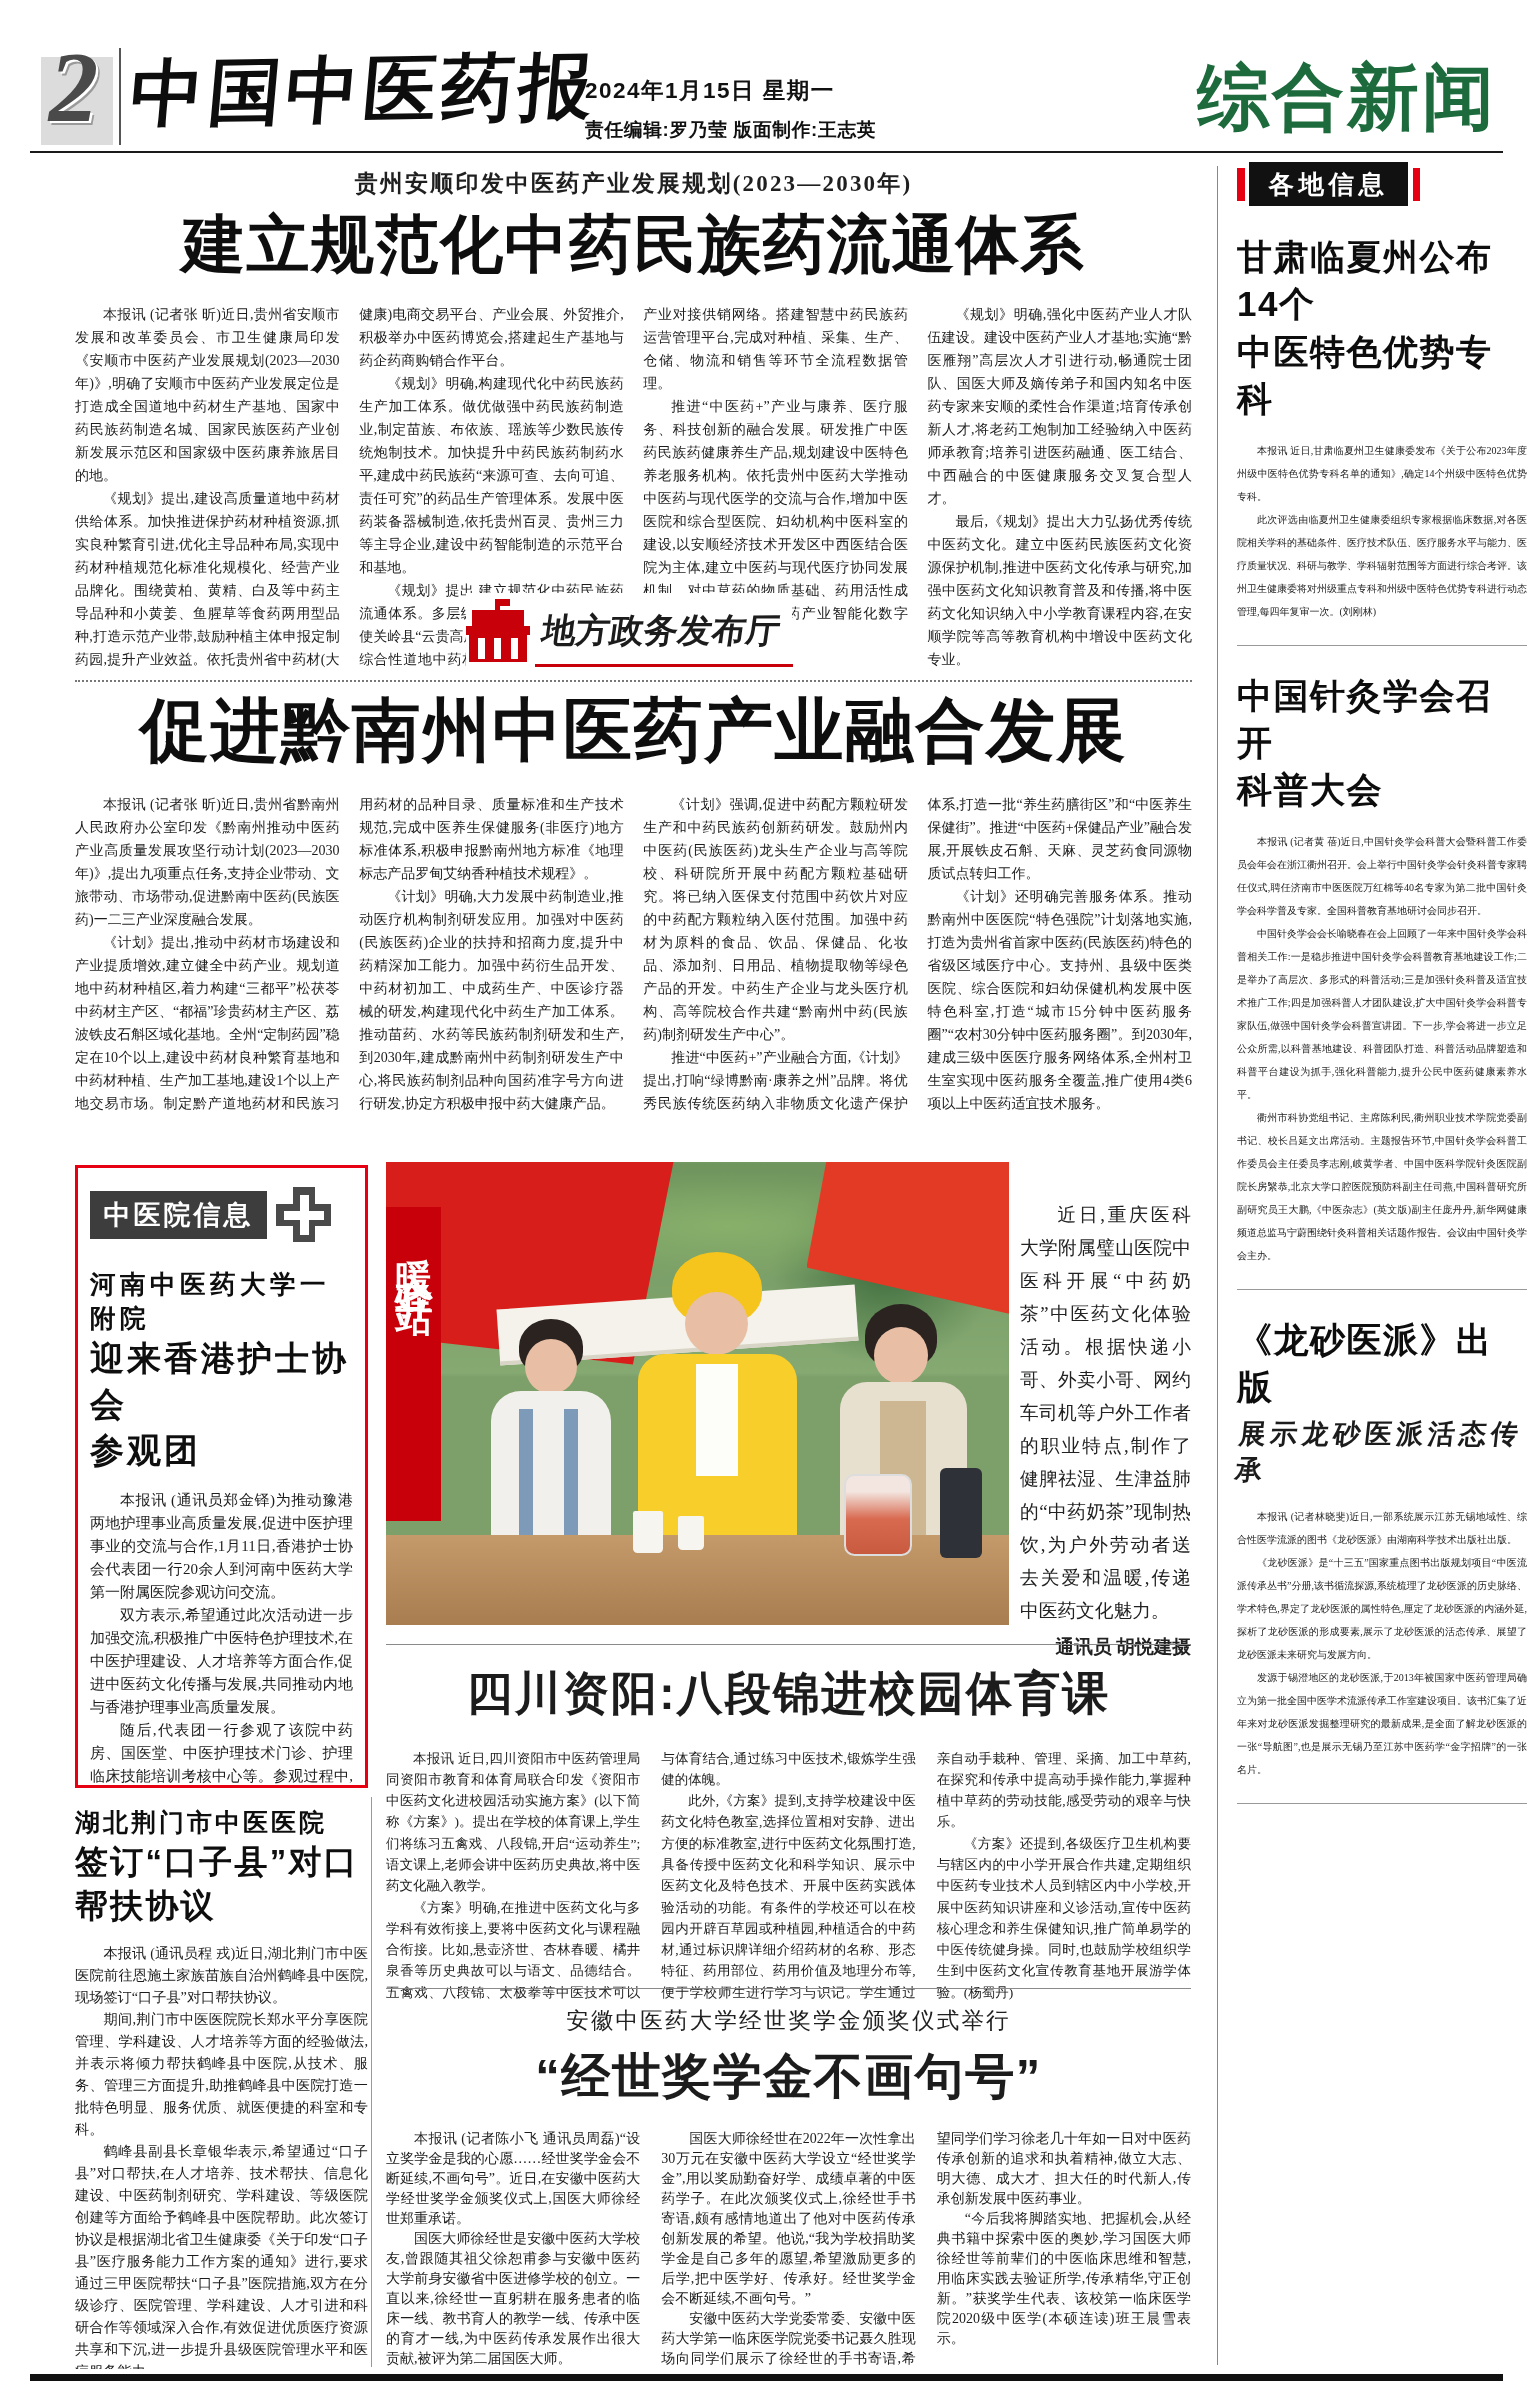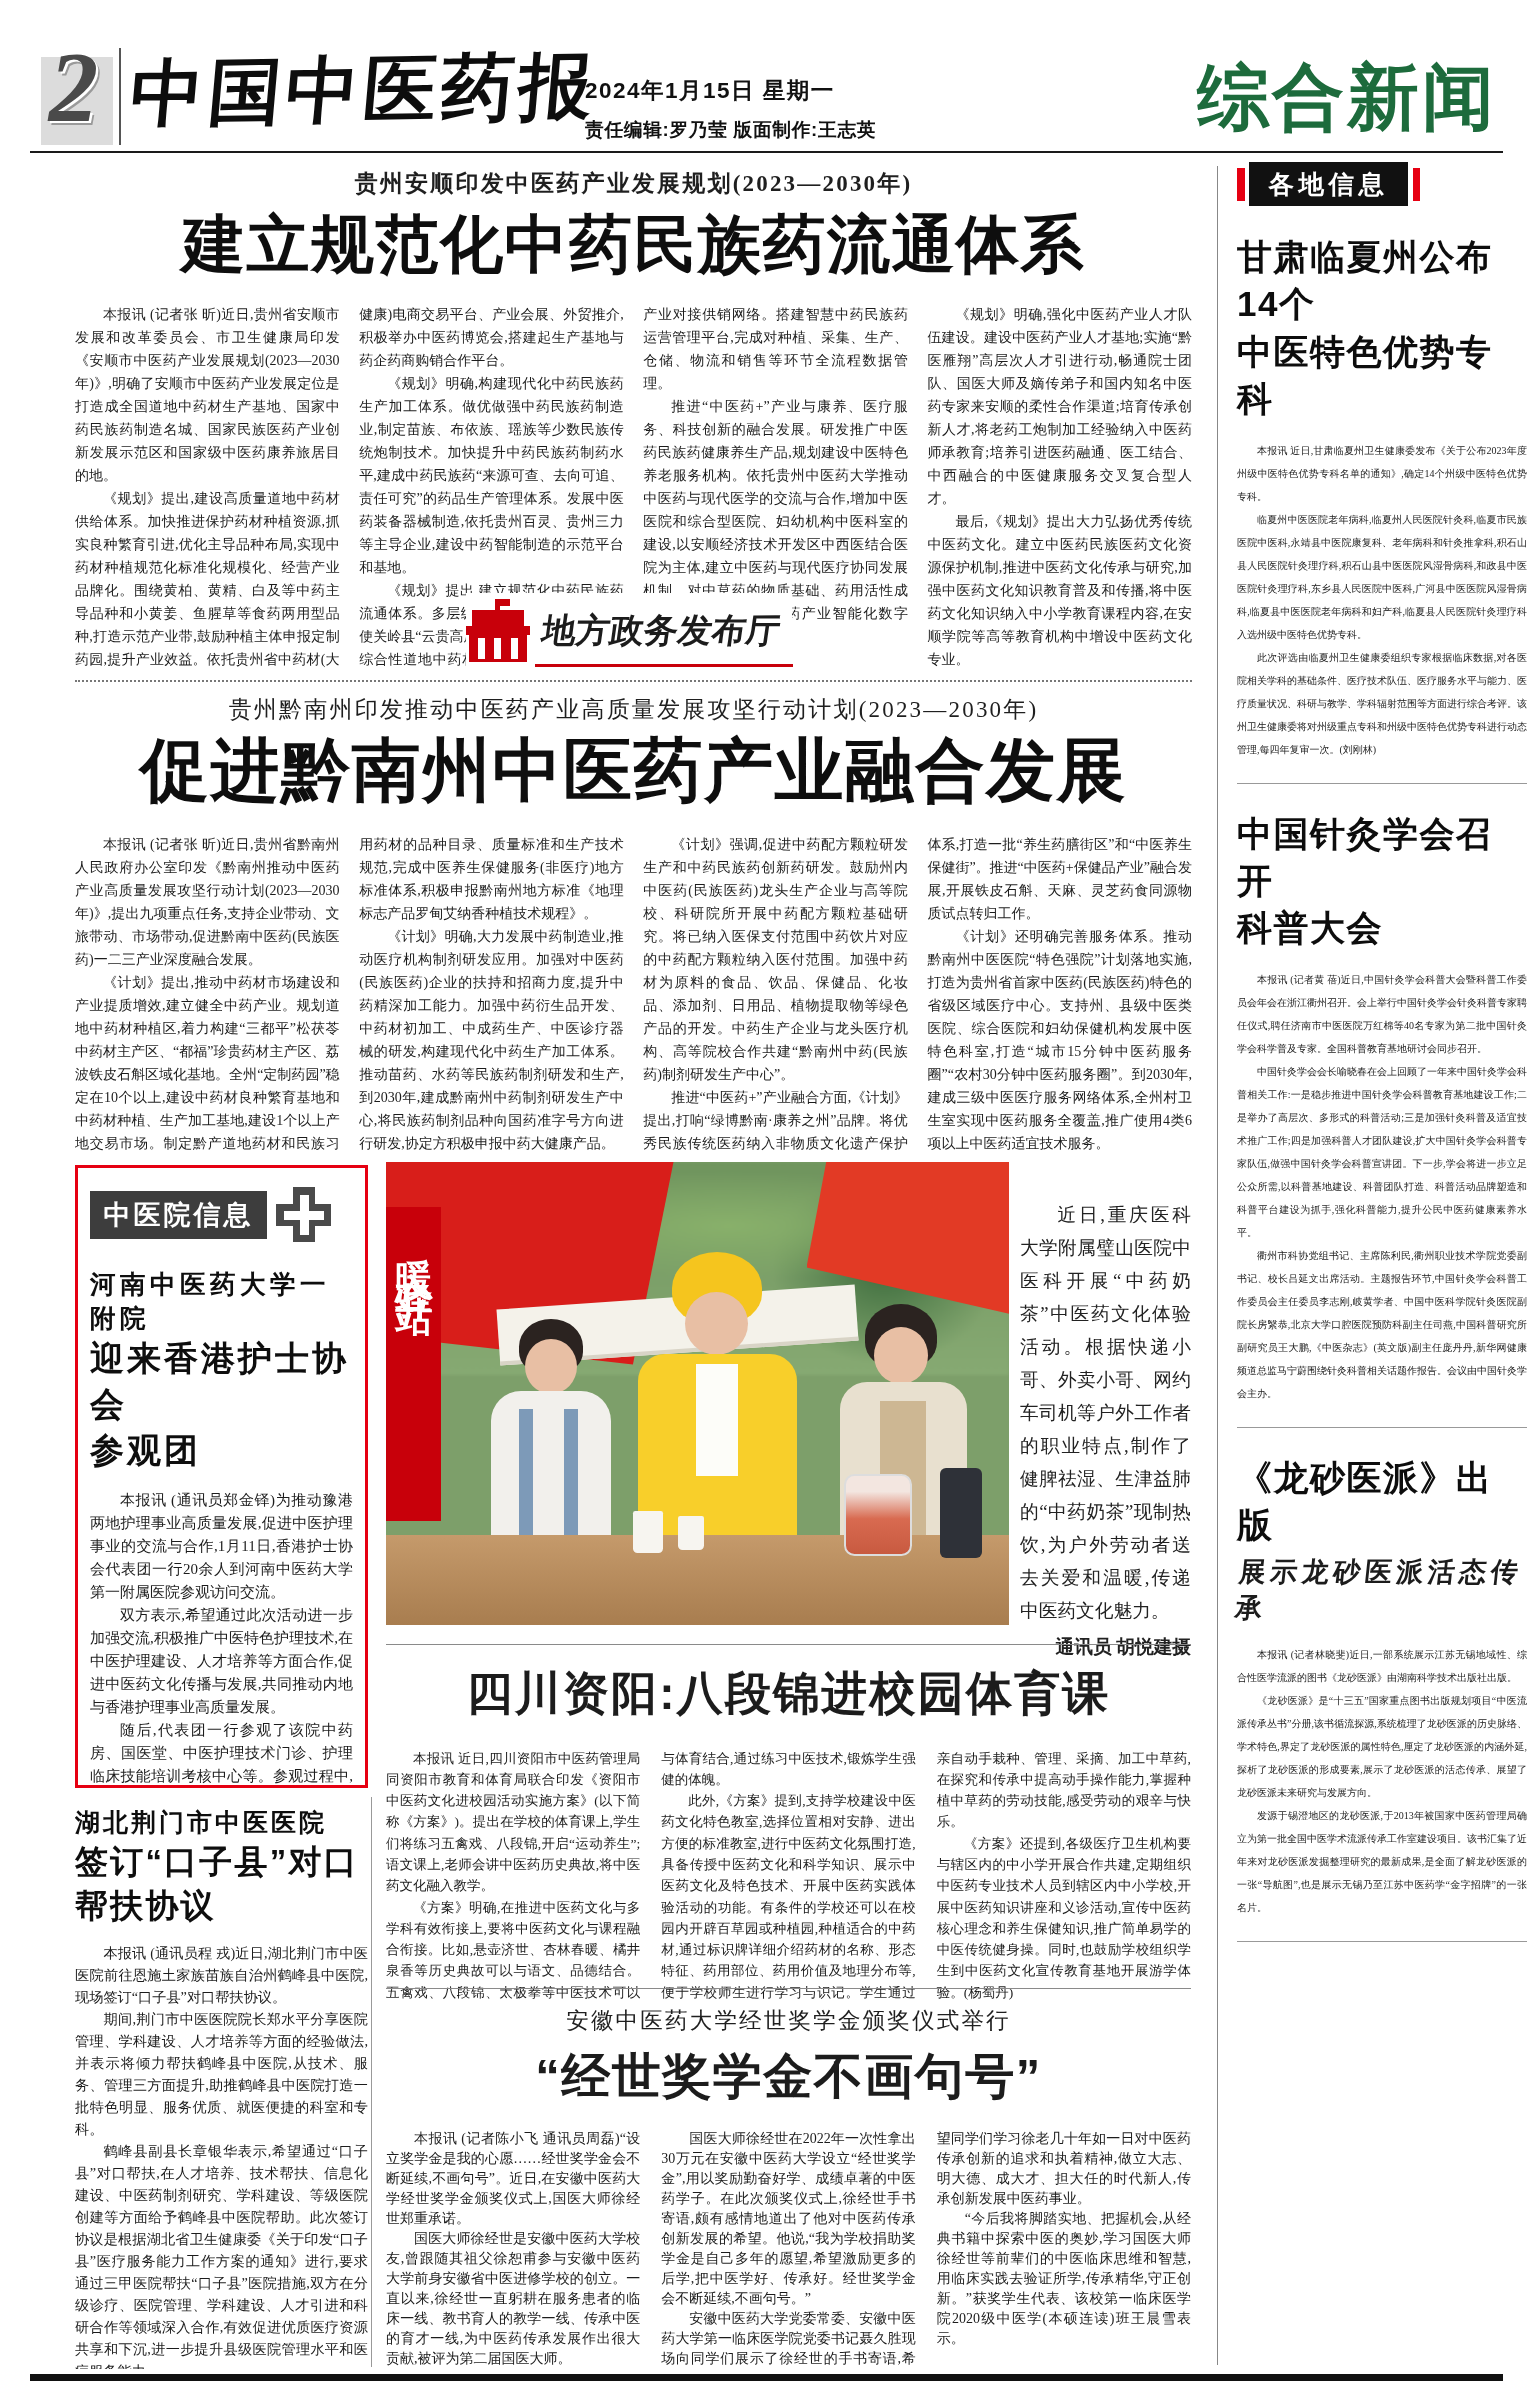--- a/index.html
+++ b/index.html
@@ -177,21 +177,20 @@
             <div class="gov-col" style="left:45px;"></div>
         </div>
         <div class="gov-text">地方政务发布厅</div>
         <div class="gov-underline"></div>
       </div>
     </div>
   </section>
 
   <section class="article-b">
     <div class="dotted-rule"></div>
-    <div class="kicker kicker-light">贵州黔南州印发推动中医药产业高质量发展攻坚行动计划(2023—2030年)</div>
     <div class="headline-xl" style="margin-top:9px;font-size:69px;">促进黔南州中医药产业融合发展</div>
     <div class="bodywrap">
       <div class="bodytext cols4">
         <p>本报讯 (记者张 昕)近日,贵州省黔南州人民政府办公室印发《黔南州推动中医药产业高质量发展攻坚行动计划(2023—2030年)》,提出九项重点任务,支持企业带动、文旅带动、市场带动,促进黔南中医药(民族医药)一二三产业深度融合发展。</p>
         <p>《计划》提出,推动中药材市场建设和产业提质增效,建立健全中药产业。规划道地中药材种植区,着力构建“三都平”松茯苓中药材主产区、“都福”珍贵药材主产区、荔波铁皮石斛区域化基地。全州“定制药园”稳定在10个以上,建设中药材良种繁育基地和中药材种植、生产加工基地,建设1个以上产地交易市场。制定黔产道地药材和民族习用药材的品种目录、质量标准和生产技术规范,完成中医养生保健服务(非医疗)地方标准体系,积极申报黔南州地方标准《地理标志产品罗甸艾纳香种植技术规程》。</p>
         <p>《计划》明确,大力发展中药制造业,推动医疗机构制剂研发应用。加强对中医药(民族医药)企业的扶持和招商力度,提升中药精深加工能力。加强中药衍生品开发、中药材初加工、中成药生产、中医诊疗器械的研发,构建现代化中药生产加工体系。推动苗药、水药等民族药制剂研发和生产,到2030年,建成黔南州中药制剂研发生产中心,将民族药制剂品种向国药准字号方向进行研发,协定方积极申报中药大健康产品。</p>
         <p>《计划》强调,促进中药配方颗粒研发生产和中药民族药创新药研发。鼓励州内中医药(民族医药)龙头生产企业与高等院校、科研院所开展中药配方颗粒基础研究。将已纳入医保支付范围中药饮片对应的中药配方颗粒纳入医付范围。加强中药材为原料的食品、饮品、保健品、化妆品、添加剂、日用品、植物提取物等绿色产品的开发。中药生产企业与龙头医疗机构、高等院校合作共建“黔南州中药(民族药)制剂研发生产中心”。</p>
         <p>推进“中医药+”产业融合方面,《计划》提出,打响“绿博黔南·康养之州”品牌。将优秀民族传统医药纳入非物质文化遗产保护体系,打造一批“养生药膳街区”和“中医养生保健街”。推进“中医药+保健品产业”融合发展,开展铁皮石斛、天麻、灵芝药食同源物质试点转归工作。</p>
         <p>《计划》还明确完善服务体系。推动黔南州中医医院“特色强院”计划落地实施,打造为贵州省首家中医药(民族医药)特色的省级区域医疗中心。支持州、县级中医类医院、综合医院和妇幼保健机构发展中医特色科室,打造“城市15分钟中医药服务圈”“农村30分钟中医药服务圈”。到2030年,建成三级中医医疗服务网络体系,全州村卫生室实现中医药服务全覆盖,推广使用4类6项以上中医药适宜技术服务。</p>
       </div>
@@ -304,21 +303,20 @@
       <div class="rb-red"></div>
     </div>
 
     <article class="sb-article">
       <div class="sb-head">
           <div>甘肃临夏州公布14个</div>
           <div>中医特色优势专科</div>
         </div>
       <div class="sb-body">
           <p>本报讯 近日,甘肃临夏州卫生健康委发布《关于公布2023年度州级中医特色优势专科名单的通知》,确定14个州级中医特色优势专科。</p>
-          <p>临夏州中医医院老年病科,临夏州人民医院针灸科,临夏市民族医院中医科,永靖县中医院康复科、老年病科和针灸推拿科,积石山县人民医院针灸理疗科,积石山县中医医院风湿骨病科,和政县中医医院针灸理疗科,东乡县人民医院中医科,广河县中医医院风湿骨病科,临夏县中医医院老年病科和妇产科,临夏县人民医院针灸理疗科入选州级中医特色优势专科。</p>
           <p>此次评选由临夏州卫生健康委组织专家根据临床数据,对各医院相关学科的基础条件、医疗技术队伍、医疗服务水平与能力、医疗质量状况、科研与教学、学科辐射范围等方面进行综合考评。该州卫生健康委将对州级重点专科和州级中医特色优势专科进行动态管理,每四年复审一次。(刘刚林)</p>
         </div>
     </article>
     <div class="sb-divider"></div>
 
     <article class="sb-article">
       <div class="sb-head">
           <div>中国针灸学会召开</div>
           <div>科普大会</div>
         </div>

